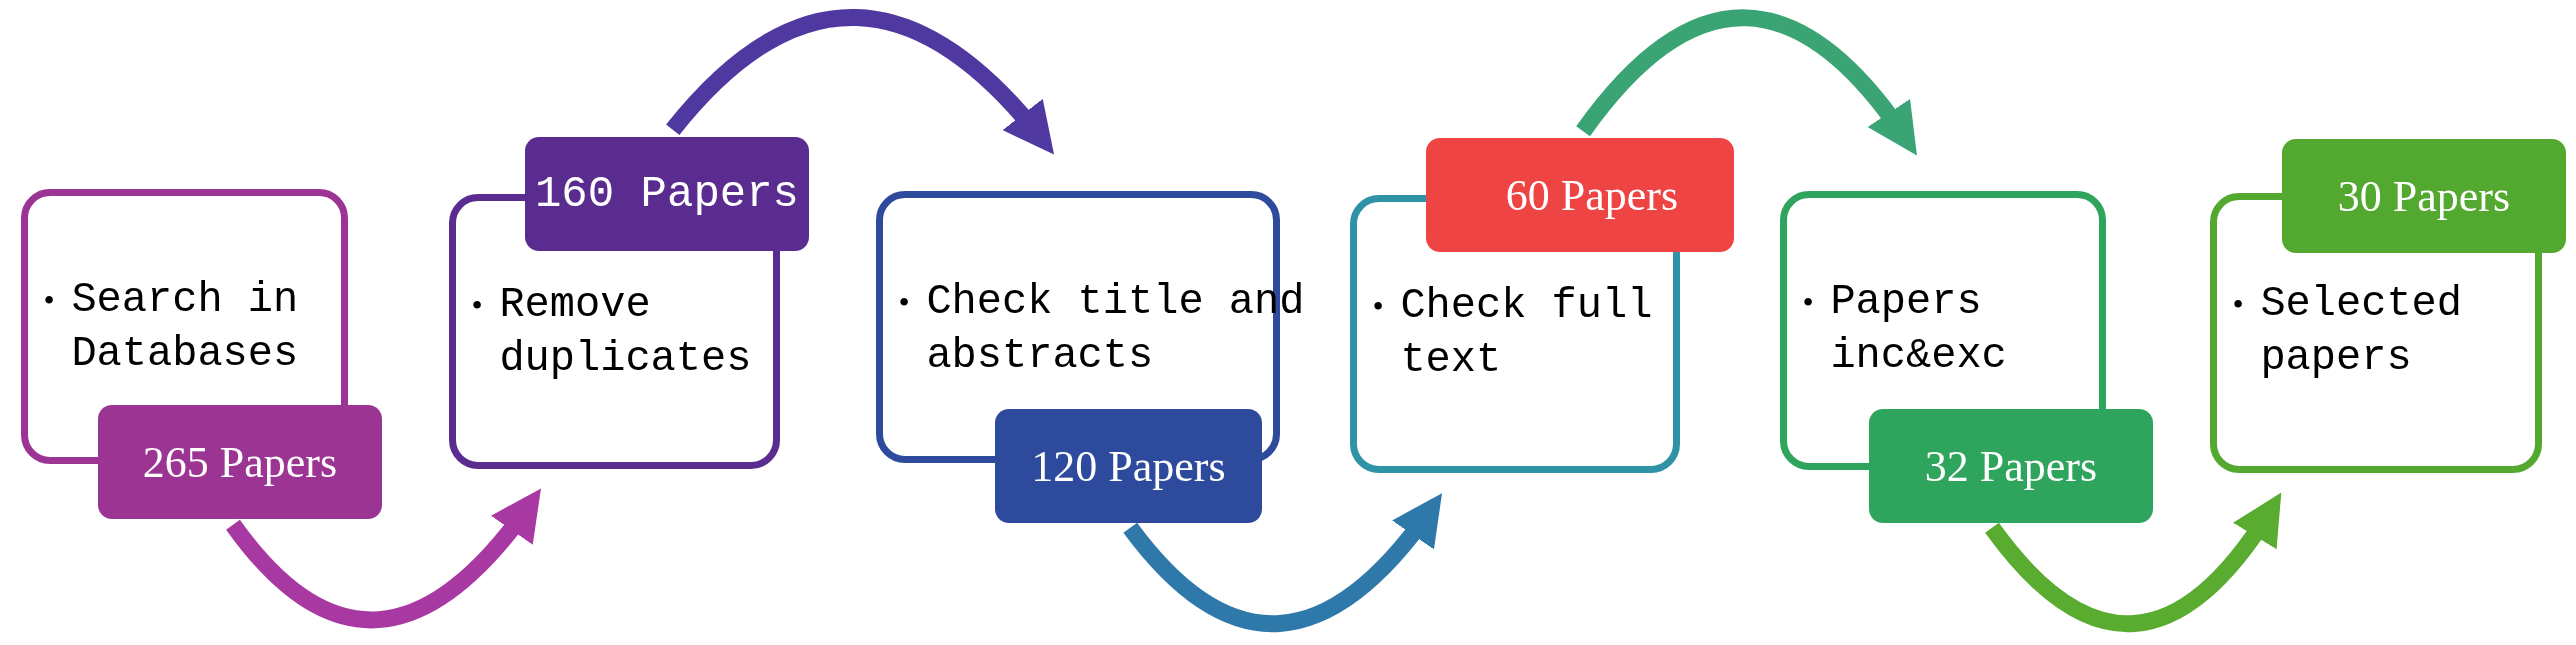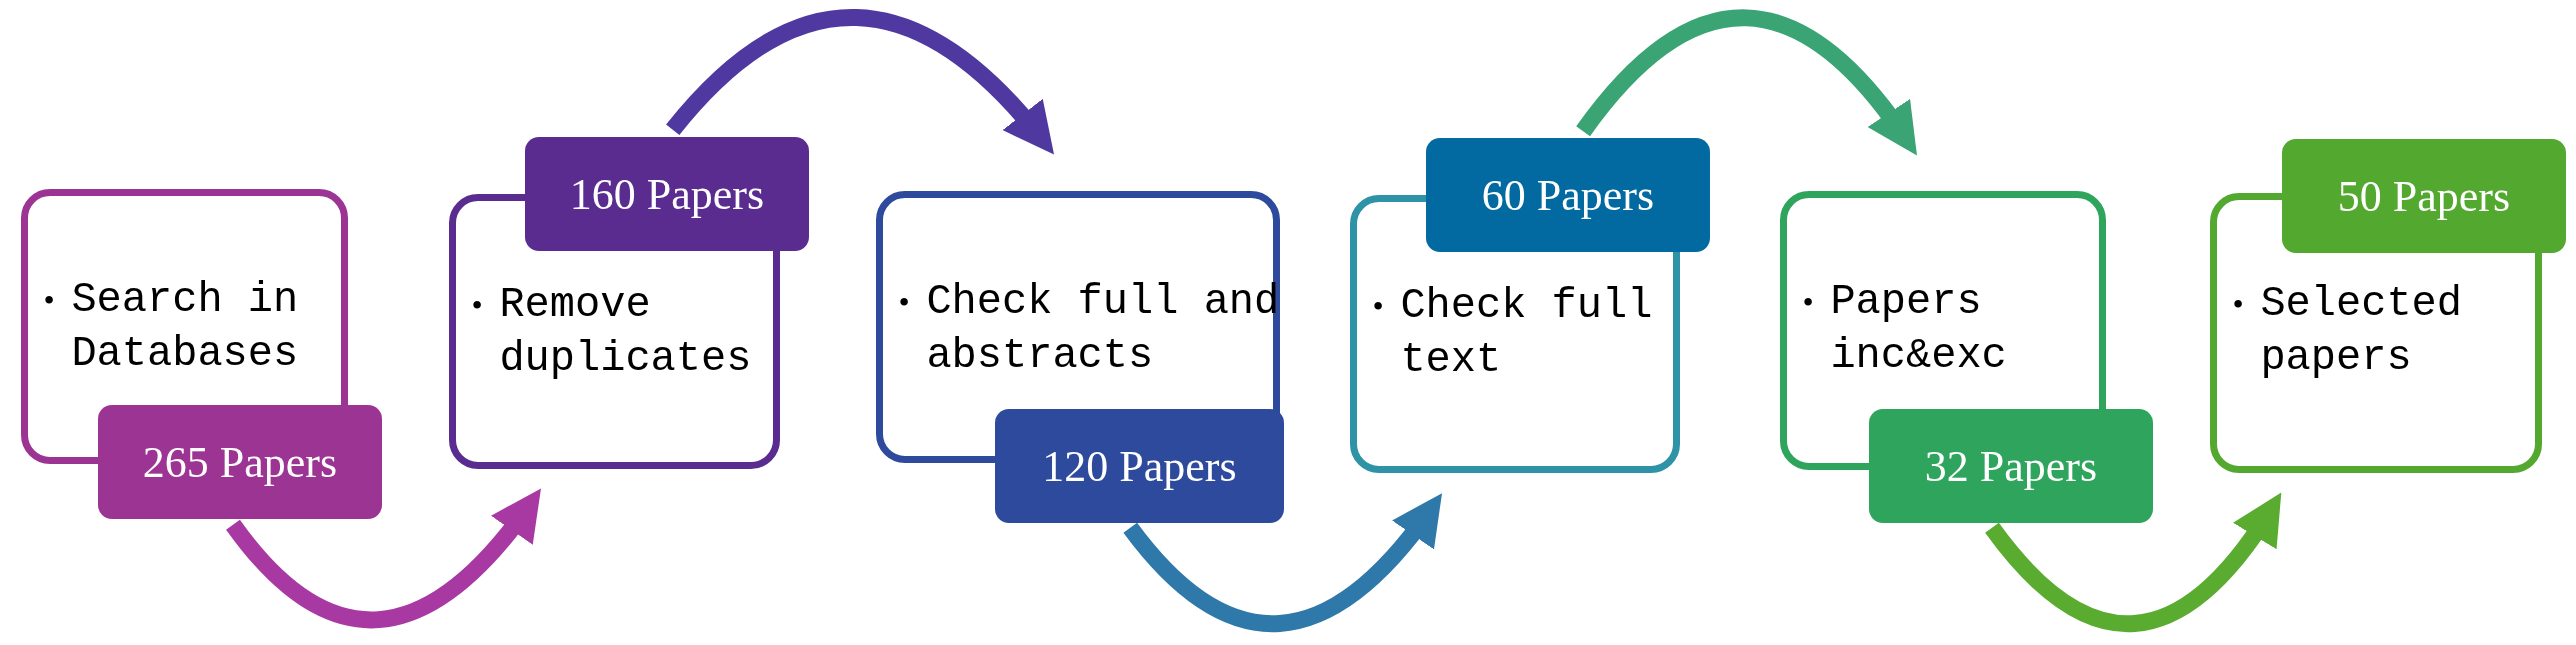--- a/index.html
+++ b/index.html
@@ -39,21 +39,21 @@
     display:flex;align-items:center;justify-content:center;
     white-space:nowrap;
     z-index:3;
   }
   
   .s1{left:21px;top:189px;width:327px;height:275px;}
   .s1 .badge{left:77px;top:216px;}
   .s2{left:449px;top:194px;width:331px;height:275px;}
   .s2 .badge{left:76px;top:-57px;}
   .s3{left:876px;top:191px;width:404px;height:272px;}
-  .s3 .badge{left:119px;top:218px;width:289px;}
+  .s3 .badge{left:119px;top:218px;width:267px;}
   .s4{left:1350px;top:195px;width:330px;height:278px;}
   .s4 .badge{left:76px;top:-57px;}
   .s5{left:1780px;top:191px;width:326px;height:279px;}
   .s5 .badge{left:73px;top:218px;margin-left:16px;}
   .s6{left:2210px;top:193px;width:332px;height:280px;}
   .s6 .badge{left:72px;top:-54px;}
 </style>
 </head>
 <body>
 
@@ -100,47 +100,47 @@
   <div class="step s2">
     <div class="box" style="border-color: rgb(91, 44, 144);">
       <div class="label">
         <span class="bullet">•</span>
         <span class="lines">
           <span class="line">Remove</span>
           <span class="line">duplicates</span>
         </span>
       </div>
     </div>
-    <div class="badge" style="background-color: rgb(91, 44, 144);">160 Papers</div>
+    <div class="badge" style="background-color: rgb(91, 44, 144); font-family: Liberation Mono, monospace;">160 Papers</div>
   </div>
 
   <div class="step s3">
     <div class="box" style="border-color: rgb(46, 74, 157);">
       <div class="label">
         <span class="bullet">•</span>
         <span class="lines">
-          <span class="line">Check full and</span>
+          <span class="line">Check title and</span>
           <span class="line">abstracts</span>
         </span>
       </div>
     </div>
     <div class="badge" style="background-color: rgb(46, 74, 157);">120 Papers</div>
   </div>
 
   <div class="step s4">
     <div class="box" style="border-color: rgb(46, 147, 166);">
       <div class="label">
         <span class="bullet">•</span>
         <span class="lines">
           <span class="line">Check full</span>
           <span class="line">text</span>
         </span>
       </div>
     </div>
-    <div class="badge" style="background-color: #0369a1;">60 Papers</div>
+    <div class="badge" style="background-color: #ef4444; padding-left: 24px;">60 Papers</div>
   </div>
 
   <div class="step s5">
     <div class="box" style="border-color: rgb(46, 164, 92);">
       <div class="label">
         <span class="bullet">•</span>
         <span class="lines">
           <span class="line">Papers</span>
           <span class="line">inc&amp;exc</span>
         </span>
@@ -152,17 +152,17 @@
   <div class="step s6">
     <div class="box" style="border-color: rgb(83, 168, 47);">
       <div class="label">
         <span class="bullet">•</span>
         <span class="lines">
           <span class="line">Selected</span>
           <span class="line">papers</span>
         </span>
       </div>
     </div>
-    <div class="badge" style="background-color: rgb(83, 168, 47);">50 Papers</div>
+    <div class="badge" style="background-color: rgb(83, 168, 47);">30 Papers</div>
   </div>
 
 </div>
 
 
 </body></html>

